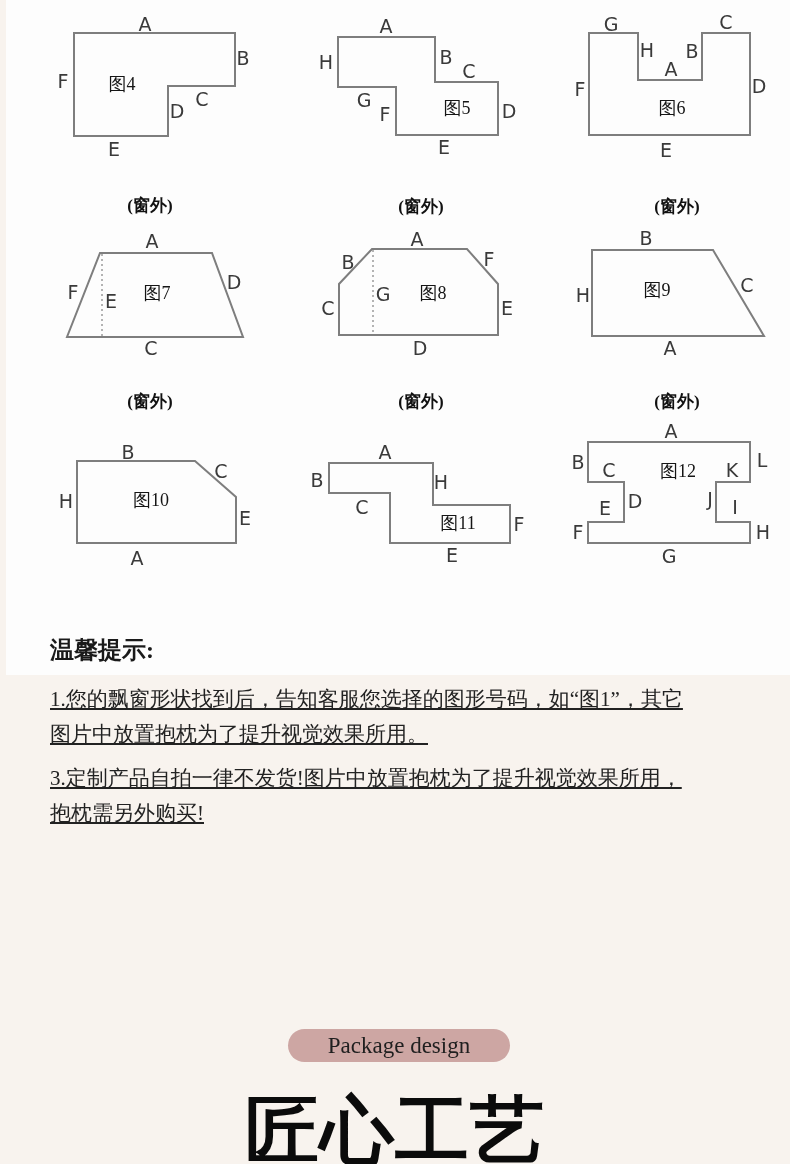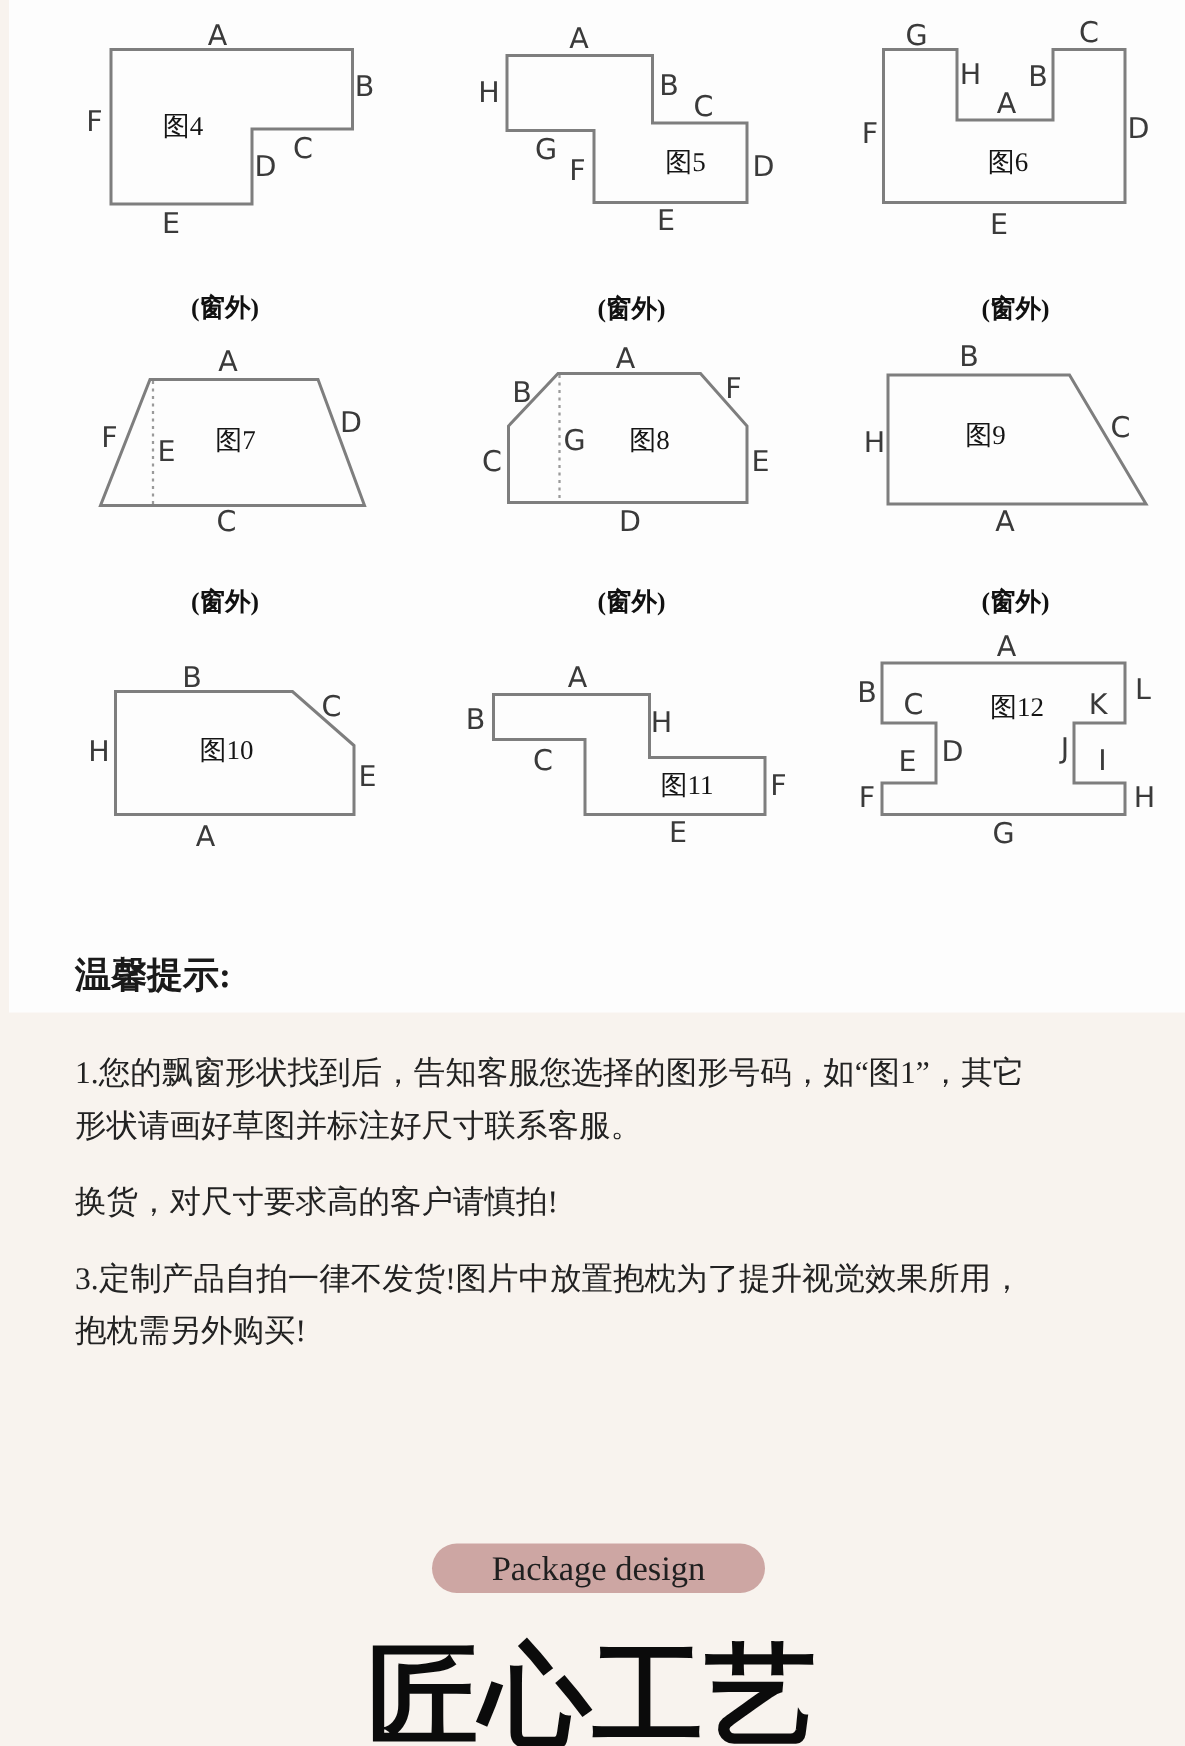--- a/index.html
+++ b/index.html
@@ -31,21 +31,21 @@
     font-size: 17px; font-weight: bold; fill: #111;
   }
   .tips-heading {
     position: absolute; left: 50px; top: 634px;
     font-size: 24px; font-weight: bold; color: #1a1a1a;
   }
   .tips {
     position: absolute; left: 50px; top: 682px; width: 715px;
     color: #222;
   }
-  .tip { margin: 16px 0 9px 0; }
+  .tip { margin: 0 0 9px 0; text-decoration: underline; }
   .tip-line { font-size: 21px; line-height: 35px; white-space: nowrap; }
   .badge {
     position: absolute; left: 288px; top: 1029px;
     width: 222px; height: 33px; border-radius: 17px;
     background: #cda6a3;
     text-align: center; line-height: 33px;
     font-size: 23px; color: #1f1f1f;
   }
   .footer-title {
     position: absolute; left: 0; top: 1082px; width: 790px;
@@ -174,24 +174,23 @@
     <text class="lbl" x="669" y="556">G</text>
     <text class="figtitle" x="678" y="471">图12</text>
   </g>
 </svg>
 
 <div class="tips-heading">温馨提示:</div>
 
 <div class="tips">
   <div class="tip">
     <div class="tip-line">1.您的飘窗形状找到后，告知客服您选择的图形号码，如“图1”，其它</div>
-    <div class="tip-line">形状请画好草图并标注好尺寸联系客服。</div>
+    <div class="tip-line">图片中放置抱枕为了提升视觉效果所用。</div>
   </div>
   <div class="tip">
-    <div class="tip-line">换货，对尺寸要求高的客户请慎拍!</div>
   </div>
   <div class="tip">
     <div class="tip-line">3.定制产品自拍一律不发货!图片中放置抱枕为了提升视觉效果所用，</div>
     <div class="tip-line">抱枕需另外购买!</div>
   </div>
 </div>
 
 <div class="badge">Package design</div>
 
 <div class="footer-title">匠心工艺</div>

